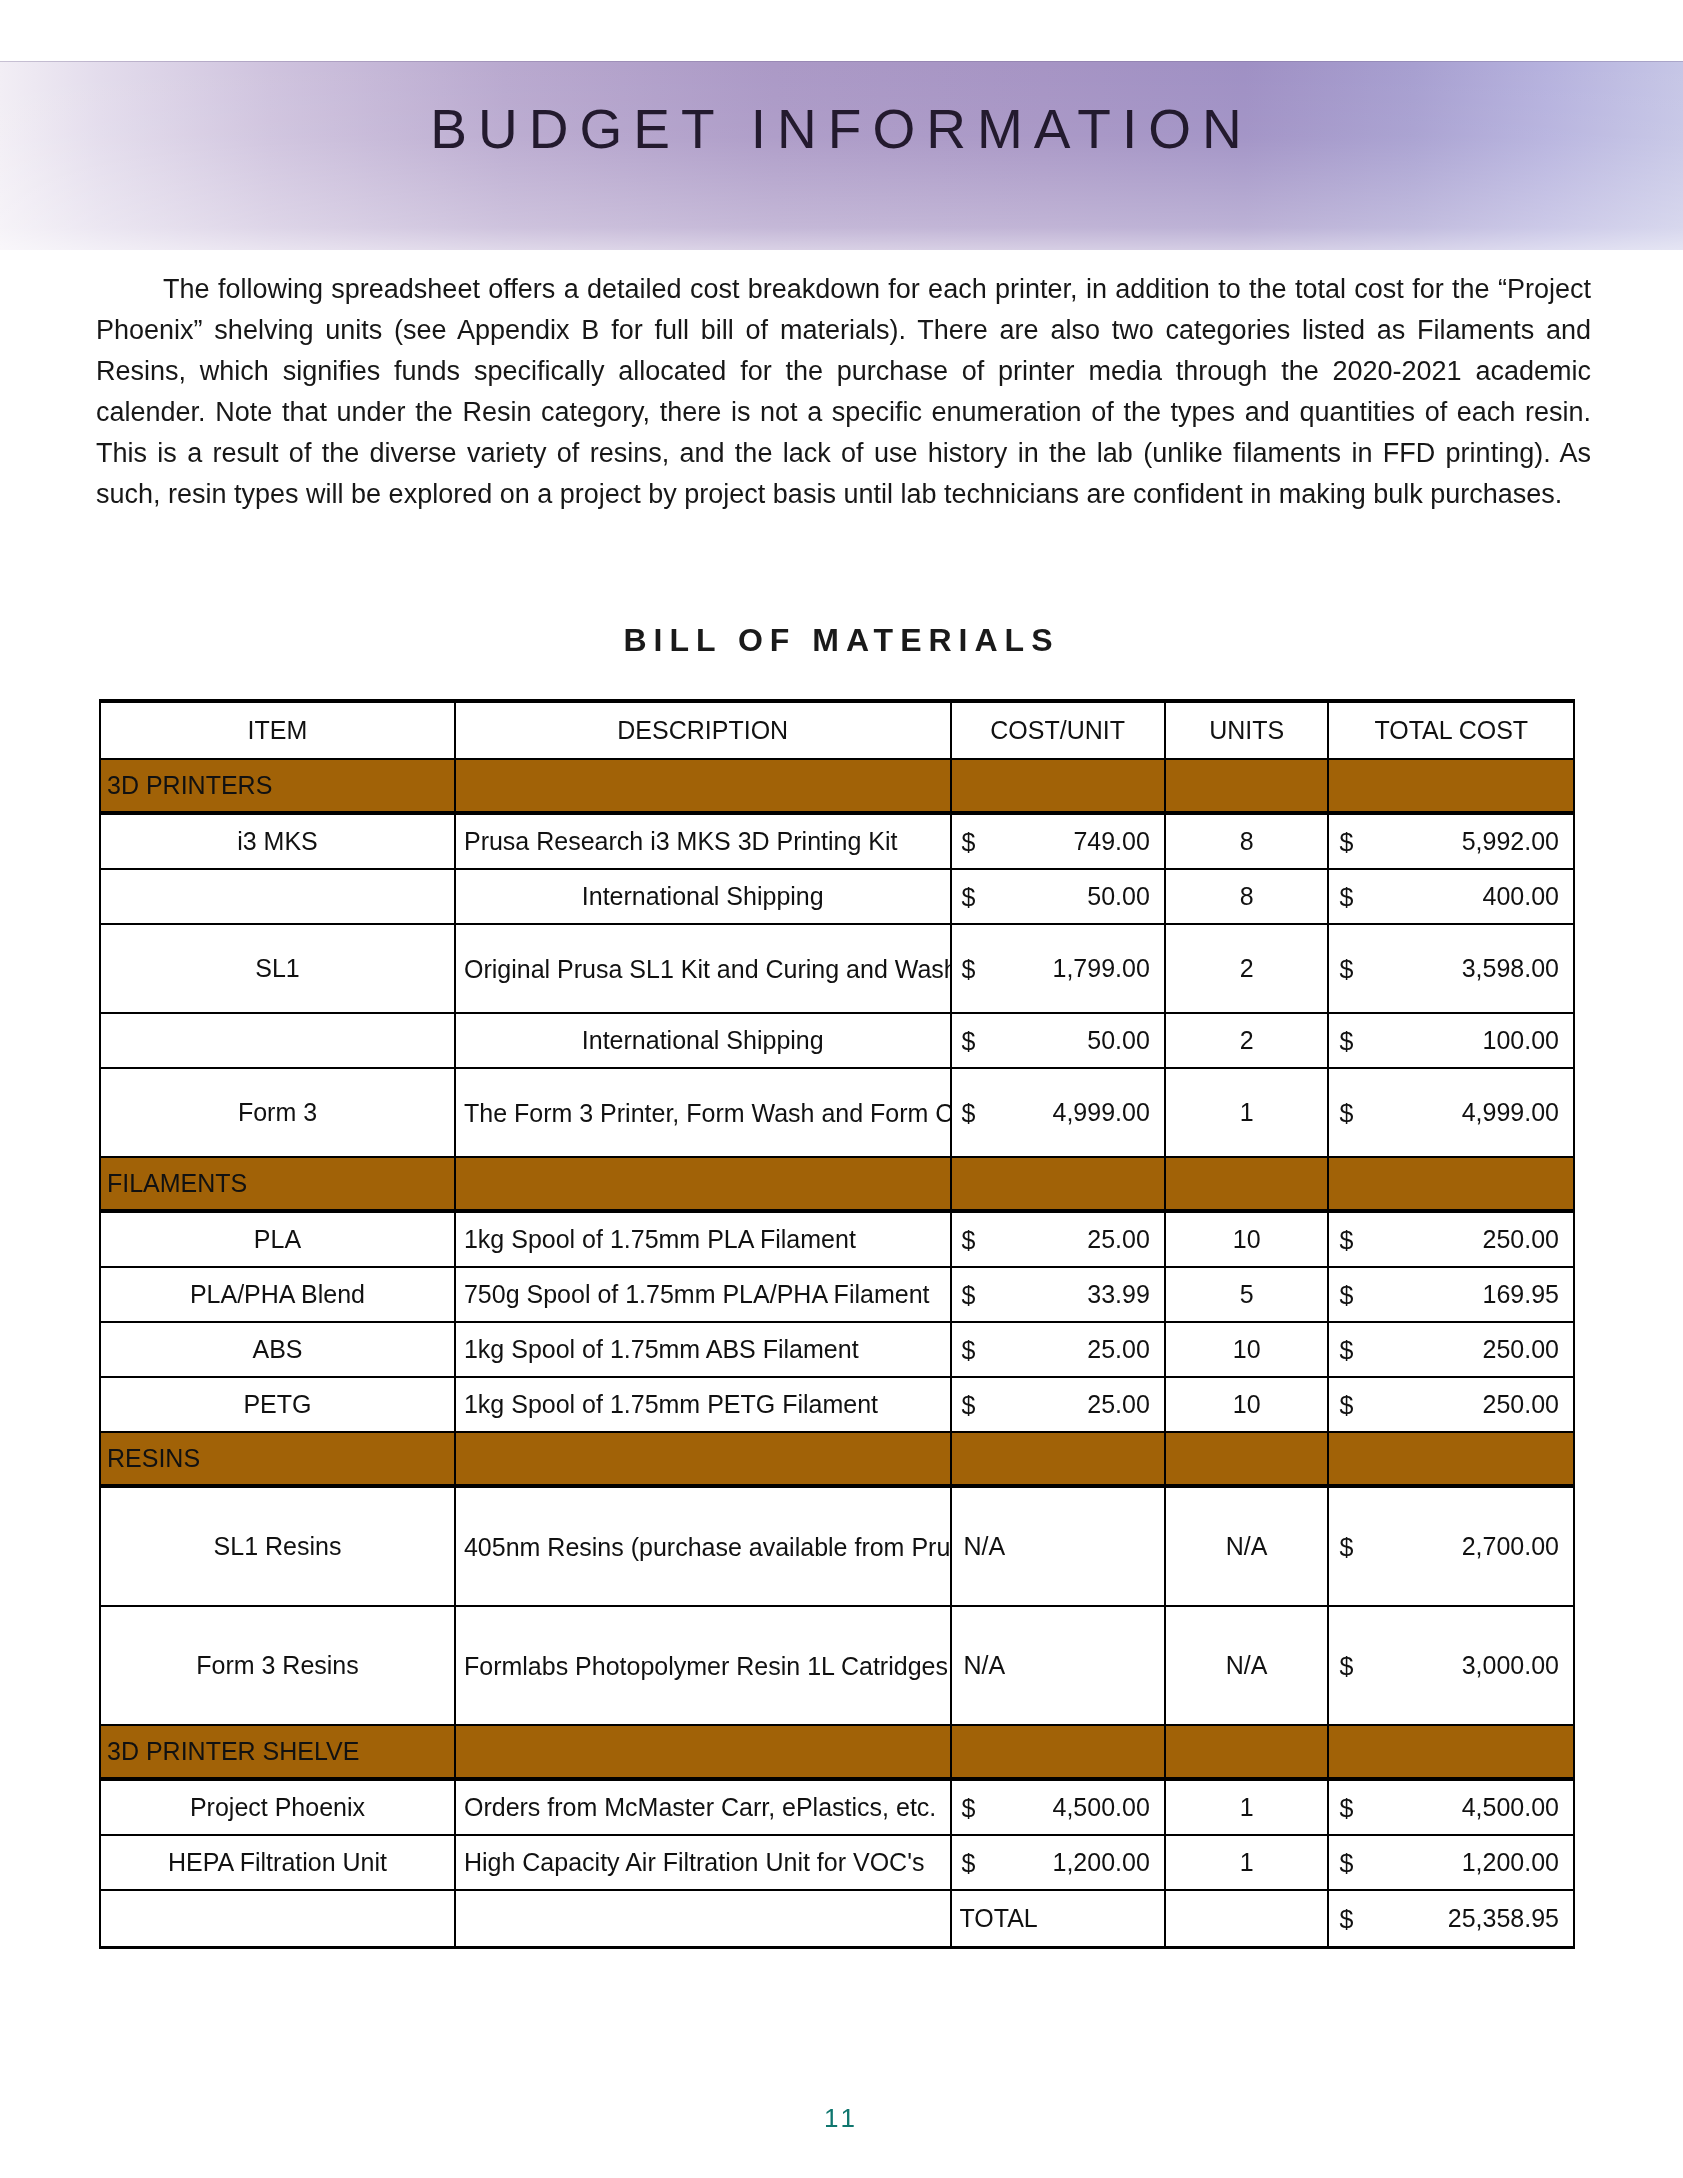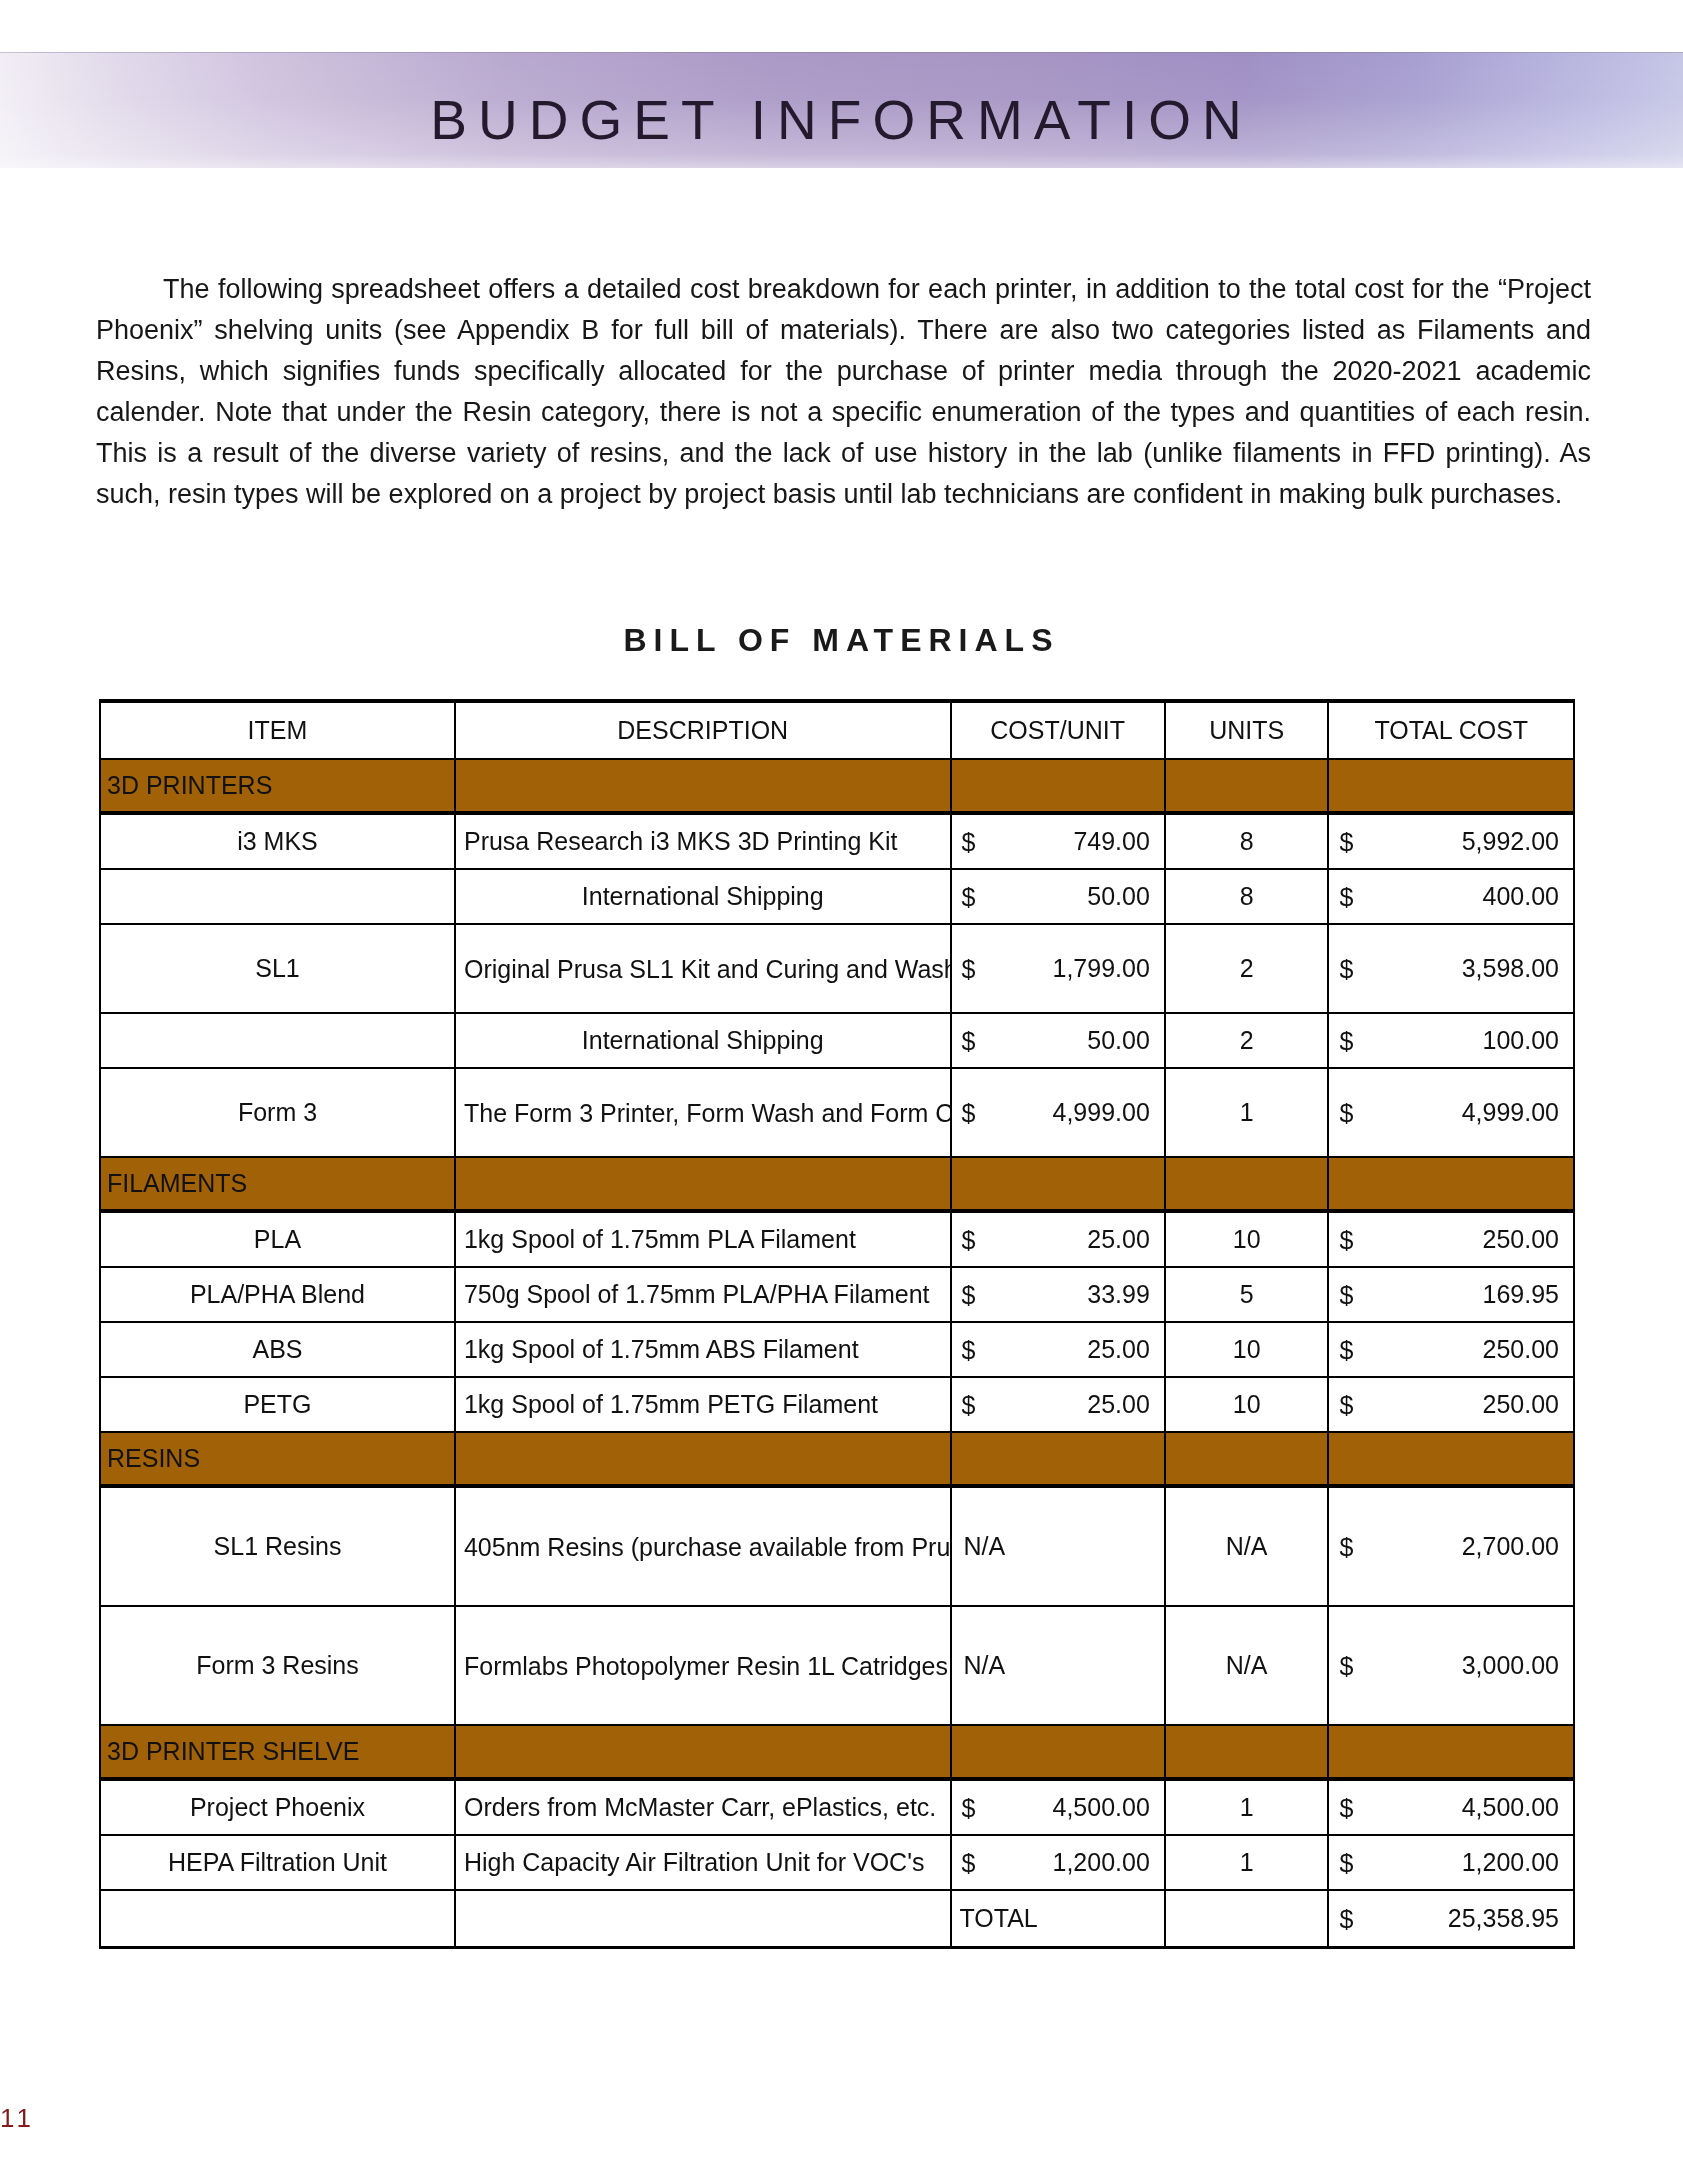--- a/index.html
+++ b/index.html
@@ -13,23 +13,23 @@
     position: relative;
     font-family: "Liberation Sans", sans-serif;
     color: #1a1a1a;
     overflow: hidden;
   }
 
   
   .banner {
     position: absolute;
     left: 0;
-    top: 52px;
+    top: 61px;
     width: 1683px;
-    height: 116px;
+    height: 189px;
     background:
       linear-gradient(to bottom,
         rgba(255,255,255,0.00) 0%,
         rgba(255,255,255,0.05) 40%,
         rgba(255,255,255,0.30) 88%,
         rgba(255,255,255,0.55) 100%),
       linear-gradient(to right,
         #f2eef5 0%,
         #e3dcec 6%,
         #cfc3de 16%,
@@ -153,24 +153,24 @@
   tr.totalrow td { height: 55px; border-bottom-width: 3px; }
   tr.totalrow td.tlabel { text-align: left; }
   tr.totalrow td.blank-l { border-right-width: 2px; }
 
   
   .page-number {
     position: absolute;
     left: 0;
     right: 0;
     top: 2103px;
-    text-align: left;
+    text-align: center;
     font-size: 26px;
     letter-spacing: 4px;
-    color: #7f1d1d;
+    color: #0f766e;
   }
 </style>
 </head>
 <body>
 
 <div class="banner">
   <div class="banner-title">BUDGET INFORMATION</div>
 </div>
 
 <div class="body-text">The following spreadsheet offers a detailed cost breakdown for each printer, in addition to the total cost for the “Project Phoenix” shelving units (see Appendix B for full bill of materials). There are also two categories listed as Filaments and Resins, which signifies funds specifically allocated for the purchase of printer media through the 2020-2021 academic calender. Note that under the Resin category, there is not a specific enumeration of the types and quantities of each resin. This is a result of the diverse variety of resins, and the lack of use history in the lab (unlike filaments in FFD printing). As such, resin types will be explored on a project by project basis until lab technicians are confident in making bulk purchases.</div>

